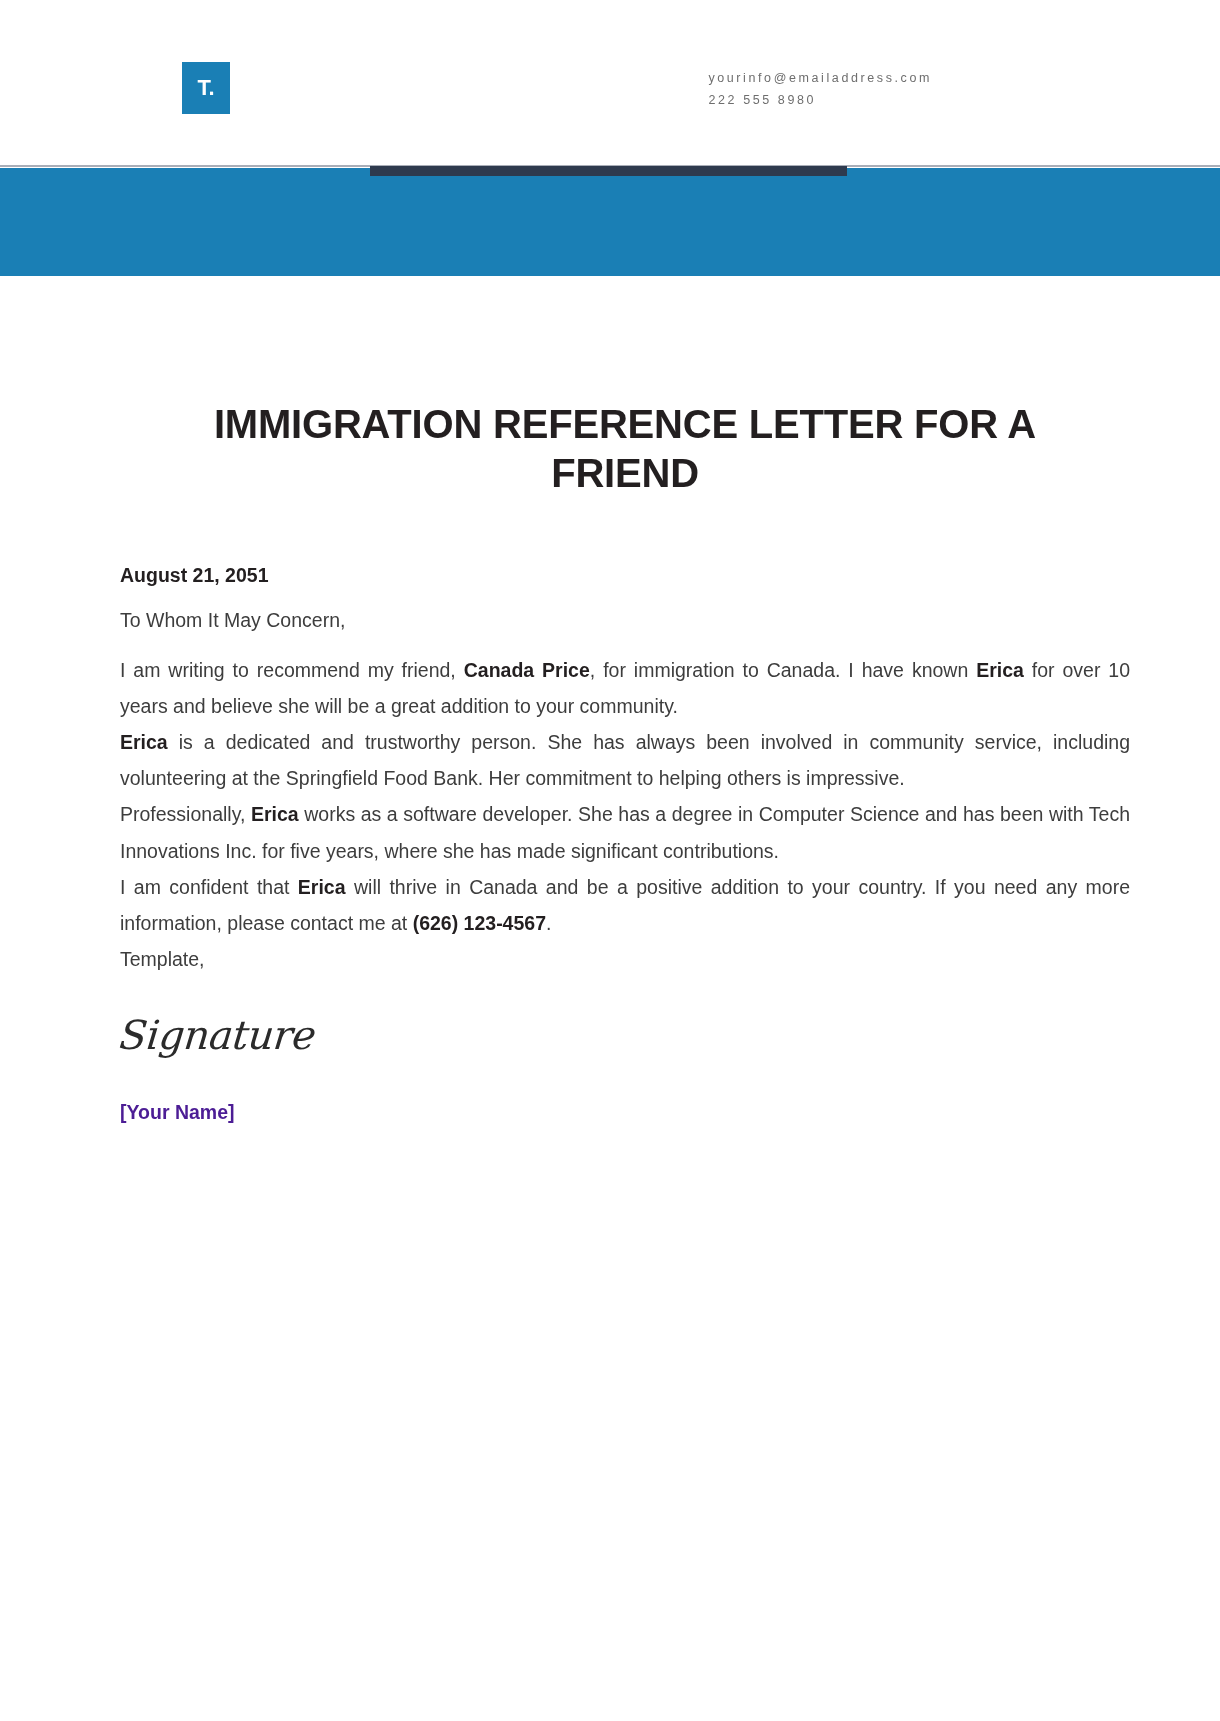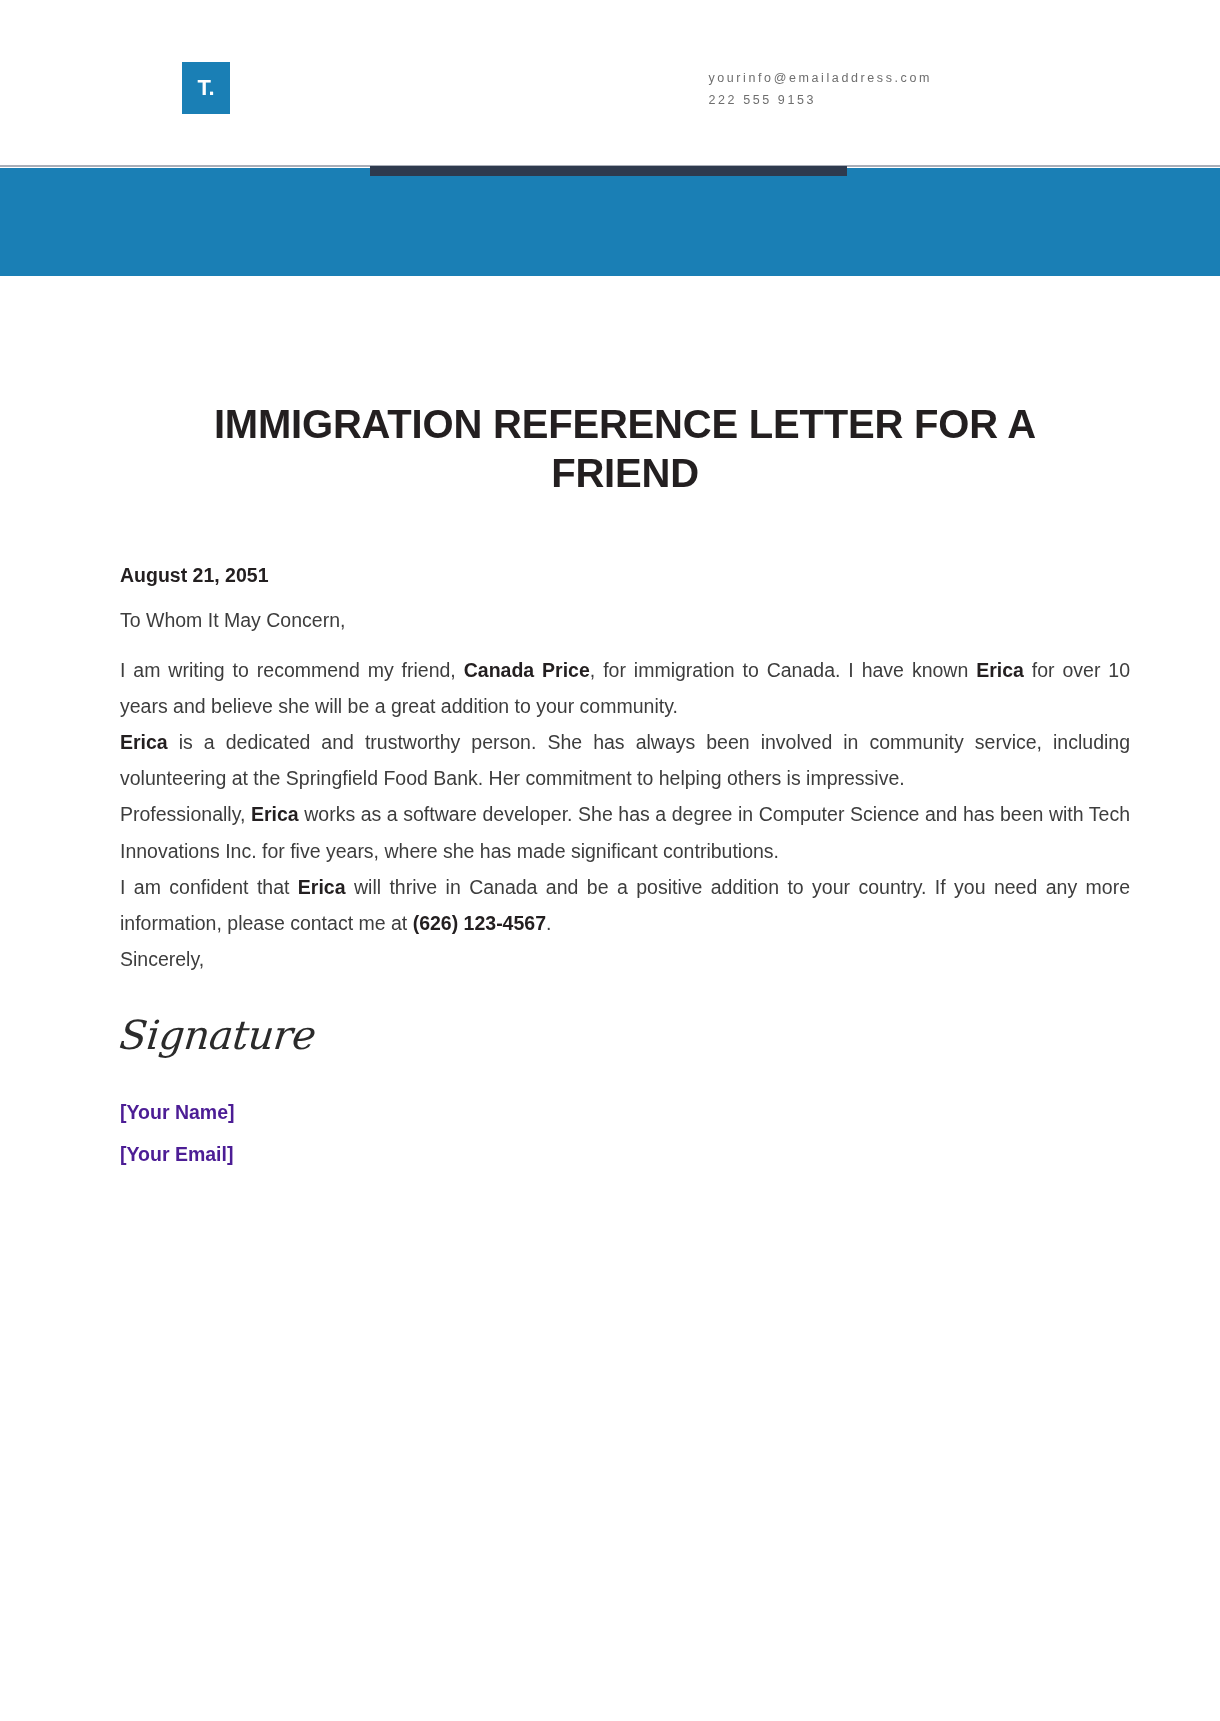--- a/index.html
+++ b/index.html
@@ -190,47 +190,46 @@
 
 <div class="page">
 
   <div class="letterhead">
     <div class="logo-mark" style="background: rgb(26, 127, 181);">
       <span class="logo-letter">T.</span>
     </div>
 
     <div class="contact-block">
       <div class="contact-line">yourinfo@emailaddress.com</div>
-      <div class="contact-line">222 555 9153</div>
+      <div class="contact-line">222 555 8980</div>
     </div>
   </div>
 
   <div class="banner-hairline"></div>
   <div class="banner" style="background: rgb(26, 127, 181);"></div>
   <div class="banner-navy-strip" style="background: rgb(46, 58, 78);"></div>
 
   <div class="content">
 
     <h1 class="doc-title">IMMIGRATION REFERENCE LETTER FOR A FRIEND</h1>
 
     <div class="letter-date">August 21, 2051</div>
 
     <div class="salutation">To Whom It May Concern,</div>
 
     <div id="paragraphs">
         <div class="para"><span>I am writing to recommend my friend, </span><b>Canada Price</b><span>, for immigration to Canada. I have known </span><b>Erica</b><span> for over 10 years and believe she will be a great addition to your community.</span></div>
         <div class="para"><b>Erica</b><span> is a dedicated and trustworthy person. She has always been involved in community service, including volunteering at the Springfield Food Bank. Her commitment to helping others is impressive.</span></div>
         <div class="para"><span>Professionally, </span><b>Erica</b><span> works as a software developer. She has a degree in Computer Science and has been with Tech Innovations Inc. for five years, where she has made significant contributions.</span></div>
         <div class="para"><span>I am confident that </span><b>Erica</b><span> will thrive in Canada and be a positive addition to your country. If you need any more information, please contact me at </span><b>(626) 123-4567</b><span>.</span></div>
-        <div class="para"><span>Sincerely,</span></div>
+        <div class="para"><span>Template,</span></div>
       </div>
 
     <div class="signature-wrap">
       <span class="signature-script">Signature</span>
     </div>
 
     <div class="signer-line">[Your Name]</div>
 
-    <div class="signer-line">[Your Email]</div>
 
 
   </div>
 </div>
 
 </body></html>

